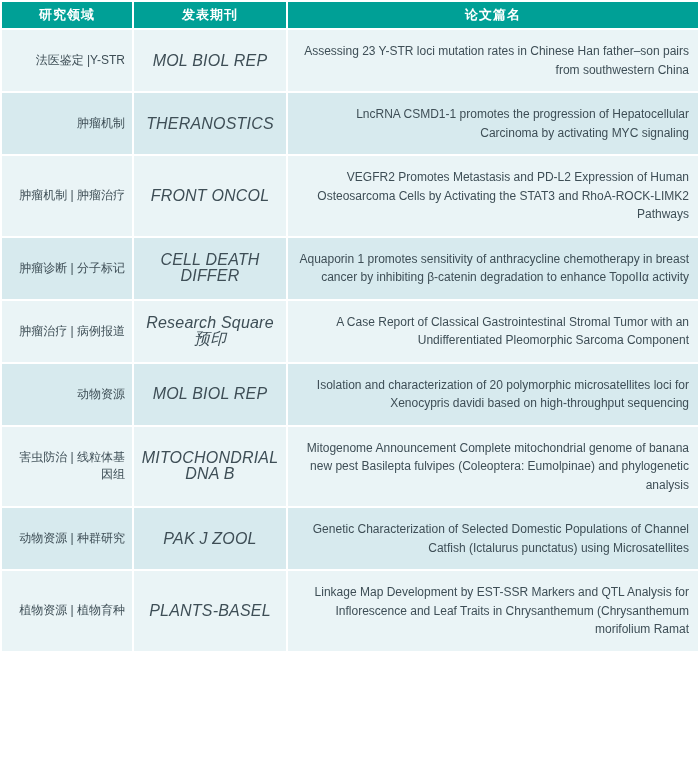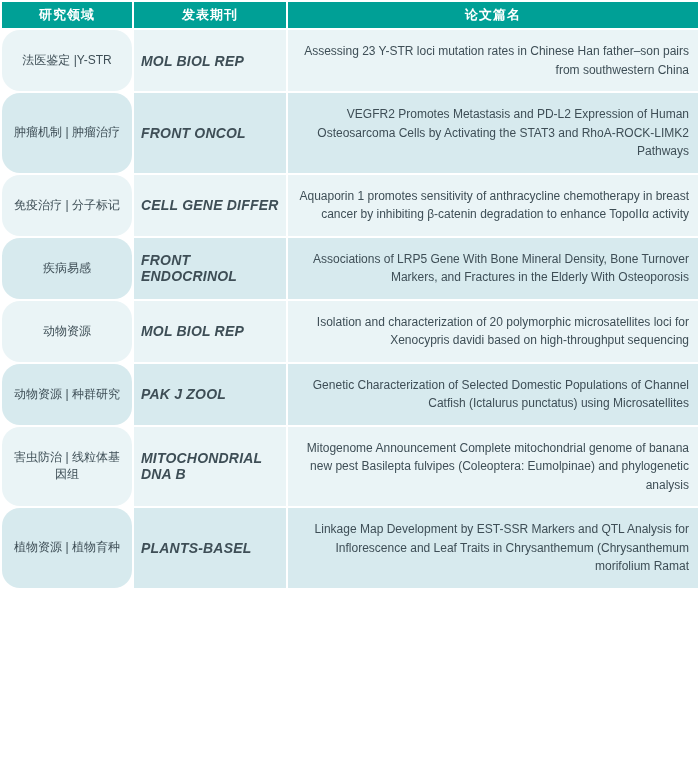--- a/index.html
+++ b/index.html
@@ -43,30 +43,29 @@
     letter-spacing: 1px;
   }
   tbody td {
     color: var(--text-dark);
     vertical-align: middle;
     padding: 4px 7px;
   }
   tbody tr:nth-child(odd)  td { background: var(--row-light); }
   tbody tr:nth-child(even) td { background: var(--row-dark); }
   td.field-cell {
-    text-align: center;
+    text-align: right;
     font-size: 12px;
     line-height: 17px;
-    border-radius: 18px;
   }
   td.journal-cell {
-    text-align: left;
-    font-size: 14px;
+    text-align: center;
+    font-size: 16px;
     font-style: italic;
-    font-weight: 700;
+    font-weight: 400;
     line-height: 16px;
     letter-spacing: 0.2px;
   }
   td.title-cell {
     text-align: right;
     font-size: 12px;
     line-height: 18.5px;
     padding: 12px 9px;
   }
 </style>
@@ -91,57 +90,62 @@
   <tr>
     <td class="field-cell">法医鉴定 |Y-STR</td>
     <td class="journal-cell">MOL BIOL REP</td>
     <td class="title-cell">Assessing 23 Y-STR loci mutation rates in Chinese Han father–son pairs from southwestern China</td>
   </tr>
 
 
 
 
 
+  <tr>
+    <td class="field-cell">肿瘤机制</td>
+    <td class="journal-cell">THERANOSTICS</td>
+    <td class="title-cell">LncRNA CSMD1-1 promotes the progression of Hepatocellular Carcinoma by activating MYC signaling</td>
+  </tr>
 
   <tr>
     <td class="field-cell">肿瘤机制 | 肿瘤治疗</td>
     <td class="journal-cell">FRONT ONCOL</td>
     <td class="title-cell">VEGFR2 Promotes Metastasis and PD-L2 Expression of Human Osteosarcoma Cells by Activating the STAT3 and RhoA-ROCK-LIMK2 Pathways</td>
   </tr>
 
   <tr>
-    <td class="field-cell">免疫治疗 | 分子标记</td>
-    <td class="journal-cell">CELL GENE DIFFER</td>
+    <td class="field-cell">肿瘤诊断 | 分子标记</td>
+    <td class="journal-cell">CELL DEATH DIFFER</td>
     <td class="title-cell">Aquaporin 1 promotes sensitivity of anthracycline chemotherapy in breast cancer by inhibiting β-catenin degradation to enhance TopoIIα activity</td>
   </tr>
 
+  <tr>
+    <td class="field-cell">肿瘤治疗 | 病例报道</td>
+    <td class="journal-cell">Research Square 预印</td>
+    <td class="title-cell">A Case Report of Classical Gastrointestinal Stromal Tumor with an Undifferentiated Pleomorphic Sarcoma Component</td>
+  </tr>
 
-  <tr>
-    <td class="field-cell">疾病易感</td>
-    <td class="journal-cell">FRONT ENDOCRINOL</td>
-    <td class="title-cell">Associations of LRP5 Gene With Bone Mineral Density, Bone Turnover Markers, and Fractures in the Elderly With Osteoporosis</td>
-  </tr>
 
 
   <tr>
     <td class="field-cell">动物资源</td>
     <td class="journal-cell">MOL BIOL REP</td>
     <td class="title-cell">Isolation and characterization of 20 polymorphic microsatellites loci for Xenocypris davidi based on high-throughput sequencing</td>
   </tr>
 
   <tr>
+    <td class="field-cell">害虫防治 | 线粒体基因组</td>
+    <td class="journal-cell">MITOCHONDRIAL DNA B</td>
+    <td class="title-cell">Mitogenome Announcement Complete mitochondrial genome of banana new pest Basilepta fulvipes (Coleoptera: Eumolpinae) and phylogenetic analysis</td>
+  </tr>
+
+  <tr>
     <td class="field-cell">动物资源 | 种群研究</td>
     <td class="journal-cell">PAK J ZOOL</td>
     <td class="title-cell">Genetic Characterization of Selected Domestic Populations of Channel Catfish (Ictalurus punctatus) using Microsatellites</td>
-  </tr>
-
-  <tr>
-    <td class="field-cell">害虫防治 | 线粒体基因组</td>
-    <td class="journal-cell">MITOCHONDRIAL DNA B</td>
-    <td class="title-cell">Mitogenome Announcement Complete mitochondrial genome of banana new pest Basilepta fulvipes (Coleoptera: Eumolpinae) and phylogenetic analysis</td>
   </tr>
 
   <tr>
     <td class="field-cell">植物资源 | 植物育种</td>
     <td class="journal-cell">PLANTS-BASEL</td>
     <td class="title-cell">Linkage Map Development by EST-SSR Markers and QTL Analysis for Inflorescence and Leaf Traits in Chrysanthemum (Chrysanthemum morifolium Ramat</td>
   </tr>
 </tbody>
   </table>
 

